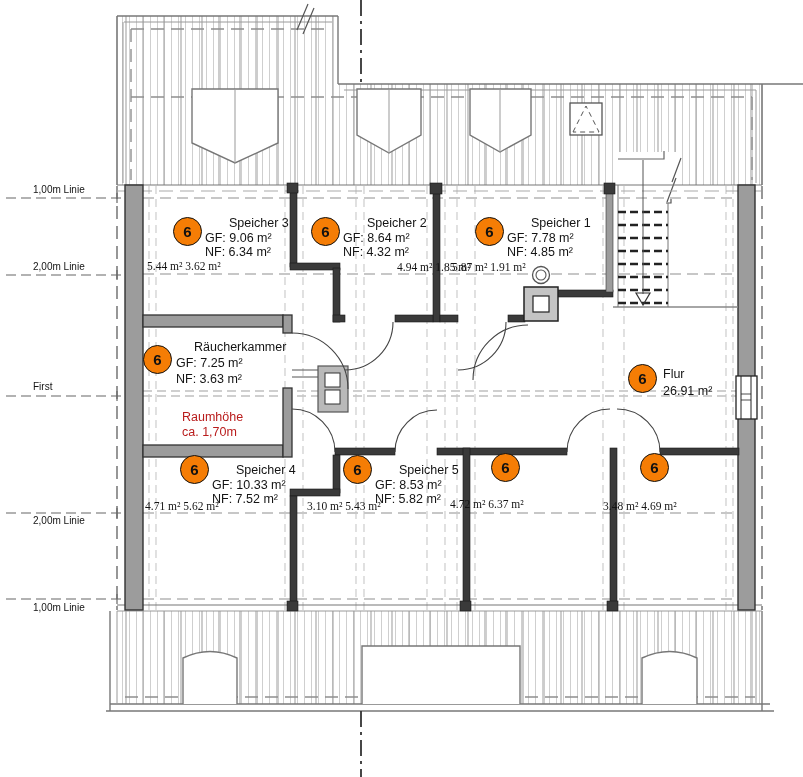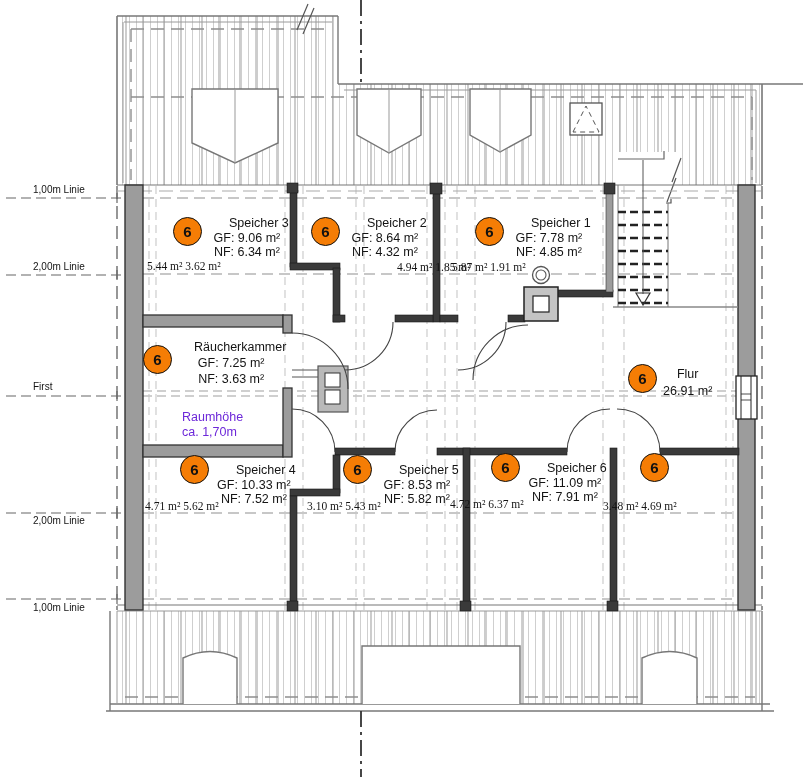--- a/index.html
+++ b/index.html
@@ -1,28 +1,28 @@
 <!DOCTYPE html>
 <html><head>
 <meta charset="utf-8">
 <style>
   html,body{margin:0;padding:0;background:#fff;}
   #plan-root{position:relative;width:803px;height:777px;background:#fff;overflow:hidden;
              font-family:"Liberation Sans",sans-serif;color:#111;}
   #plan-svg{position:absolute;left:0;top:0;}
   .lbl{position:absolute;white-space:nowrap;line-height:14.5px;font-size:12.5px;color:#141414;}
-  .lbl .t{display:block;text-align:center;}
+  .lbl .t{display:block;}
   .ind{padding-left:24px;}
   .ind2{padding-left:18px;}
   .marker{position:absolute;width:29px;height:29px;border-radius:50%;
           border:1.6px solid #111;box-sizing:border-box;display:flex;align-items:center;justify-content:center;
           font-size:15px;font-weight:bold;color:#111;}
   .areas{position:absolute;font-size:11.5px;line-height:15.2px;white-space:nowrap;color:#141414;font-family:Liberation Serif, serif;}
   .mlabel{position:absolute;font-size:10px;white-space:nowrap;color:#141414;}
-  .note{position:absolute;font-size:12.5px;line-height:15px;white-space:nowrap;color:#6d28d9;}
+  .note{position:absolute;font-size:12.5px;line-height:15px;white-space:nowrap;color:#b91c1c;}
   .flurlbl{line-height:16.5px;}
 </style>
 </head>
 <body>
 
 <div id="plan-root">
 
 <svg id="plan-svg" width="803" height="777" viewBox="0 0 803 777">
   <defs>
     <pattern id="hv" width="7" height="12" patternUnits="userSpaceOnUse">
@@ -294,25 +294,20 @@
     </span>
   <div class="lbl" style="left:375px;top:463px">
     <span class="t ind">Speicher 5</span>
     <span class="t">GF: 8.53 m²</span>
     <span class="t">NF: 5.82 m²</span>
   </div>
 
   <span class="marker" style="left:491px;top:453px;background:#F57D05">
       <span>6</span>
     </span>
-  <div class="lbl" style="left:523px;top:461px">
-    <span class="t ind">Speicher 6</span>
-    <span class="t">GF: 11.09 m²</span>
-    <span class="t">NF: 7.91 m²</span>
-  </div>
 
   <span class="marker" style="left:640px;top:453px;background:#F57D05">
       <span>6</span>
     </span>
 
   <div class="areas" style="left:147px;top:259px">
     <span class="t">5.44 m²</span>
     <span class="t">3.62 m²</span>
   </div>
   <div class="areas" style="left:397px;top:260px">

